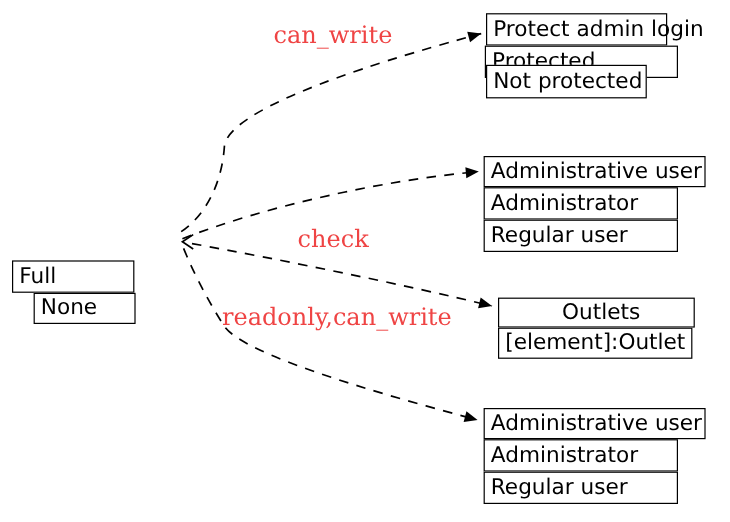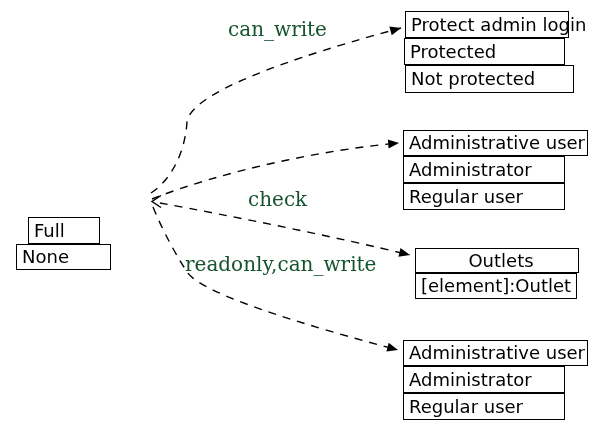--- a/index.html
+++ b/index.html
@@ -22,21 +22,21 @@
     padding-left:5px;
     font-size:18px;line-height:1;
     color:#000000;
     white-space:nowrap;
   }
   .box.center{justify-content:center;padding-left:8px;}
   .edge-label{
     position:absolute;
     font-family:"DejaVu Serif",serif;
     font-size:20px;line-height:1;
-    color:#14532d;
+    color:#ef4444;
     white-space:nowrap;
   }
 </style>
 </head>
 <body>
 
 <div class="canvas">
 
   <svg class="edges" width="608" height="435" viewBox="0 0 608 435" xmlns="http://www.w3.org/2000/svg">
     <defs>
@@ -53,26 +53,26 @@
 
     <path class="vee" d="M 161 195.5 L 152 201.5 L 161 207.5"></path>
 
     <path class="edge" d="M 153 207 C 164 234 178 258 187 272 C 203 295 308 326 398 350" marker-end="url(#arrowFilled)"></path>
   </svg>
 
   <div class="edge-label" style="left:228px;top:19px">can_write</div>
   <div class="edge-label" style="left:185px;top:254px">readonly,can_write</div>
   <div class="edge-label" style="left:248px;top:189px">check</div>
 
-  <div class="box" style="left:28px;top:217px;width:72px;height:27px">Full</div>
-  <div class="box" style="left:16px;top:244px;width:95px;height:26px">None</div>
+  <div class="box" style="left:10px;top:217px;width:102px;height:27px">Full</div>
+  <div class="box" style="left:28px;top:244px;width:85px;height:26px">None</div>
 
-  <div class="box" style="left:405px;top:11px;width:164px;height:27px">Protect admin login</div>
+  <div class="box" style="left:405px;top:11px;width:151px;height:27px">Protect admin login</div>
   <div class="box" style="left:404px;top:38px;width:161px;height:27px">Protected</div>
-  <div class="box" style="left:405px;top:65px;width:169px;height:28px">Not protected</div>
+  <div class="box" style="left:405px;top:54px;width:134px;height:28px">Not protected</div>
 
   <div class="box" style="left:403px;top:130px;width:185px;height:26px">Administrative user</div>
   <div class="box" style="left:403px;top:156px;width:162px;height:27px">Administrator</div>
   <div class="box" style="left:403px;top:183px;width:162px;height:27px">Regular user</div>
 
   <div class="box center" style="left:415px;top:248px;width:164px;height:25px">Outlets</div>
   <div class="box" style="left:415px;top:273px;width:162px;height:26px">[element]:Outlet</div>
 
   <div class="box" style="left:403px;top:340px;width:185px;height:26px">Administrative user</div>
   <div class="box" style="left:403px;top:366px;width:162px;height:27px">Administrator</div>

